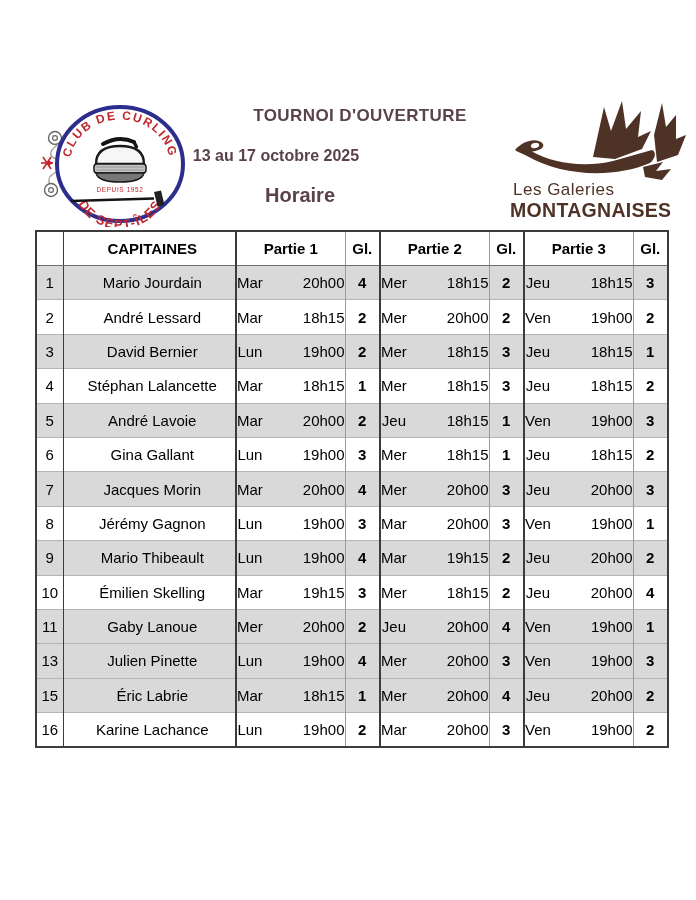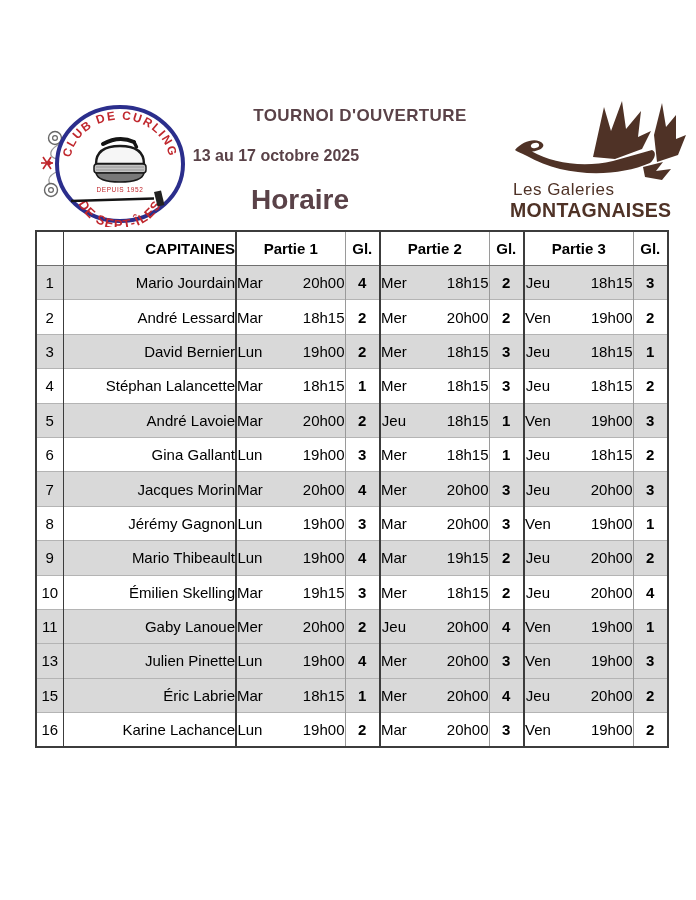--- a/index.html
+++ b/index.html
@@ -11,40 +11,40 @@
   .page-title{
     position:absolute;top:106px;left:12px;width:696px;text-align:center;
     font-size:17px;font-weight:bold;color:#5a4248;letter-spacing:.4px;
   }
   .page-dates{
     position:absolute;top:147px;left:0;width:552px;text-align:center;
     font-size:16px;font-weight:bold;color:#5a4248;
   }
   .page-subtitle{
     position:absolute;top:184px;left:0;width:600px;text-align:center;
-    font-size:28px;font-weight:bold;color:#5a4248;
+    font-size:20px;font-weight:bold;color:#5a4248;
   }
   .club-logo{position:absolute;left:40px;top:101px;width:150px;height:126px;}
   .sponsor-logo{position:absolute;left:505px;top:93px;width:186px;height:134px;}
 
   
   table#sched{
     position:absolute;left:35px;top:230px;width:633px;
     border-collapse:collapse;table-layout:fixed;
     border:2px solid #3c3c3c;
   }
   #sched th,#sched td{
     padding:0;font-size:15px;white-space:nowrap;overflow:hidden;
     border-top:1px solid #b4b4b4;height:33.4px;vertical-align:middle;
   }
   #sched thead th{
     height:33px;font-weight:bold;background:#fff;text-align:center;
     border-bottom:1.5px solid #6f6f6f;
   }
-  #sched th.captain,#sched td.captain{text-align:right;padding-left:6px;}
+  #sched th.captain,#sched td.captain{text-align:center;padding-left:6px;}
   #sched td.num{text-align:center;}
   #sched th.num,#sched td.num{border-right:1.5px solid #3c3c3c;}
   #sched th.captain,#sched td.captain{border-right:2px solid #3c3c3c;}
   #sched th.partie,#sched td.partie{border-right:1px solid #9a9a9a;text-align:center;}
   #sched th.gl,#sched td.gl{border-right:2px solid #3c3c3c;text-align:center;font-weight:bold;}
   #sched tr.odd td{background:#d9d9d9;}
   .pt{display:flex;width:100%;gap:40px;}
   .pt .day{width:52%;text-align:center;}
   .pt .time{width:48%;text-align:left;}
 </style>

